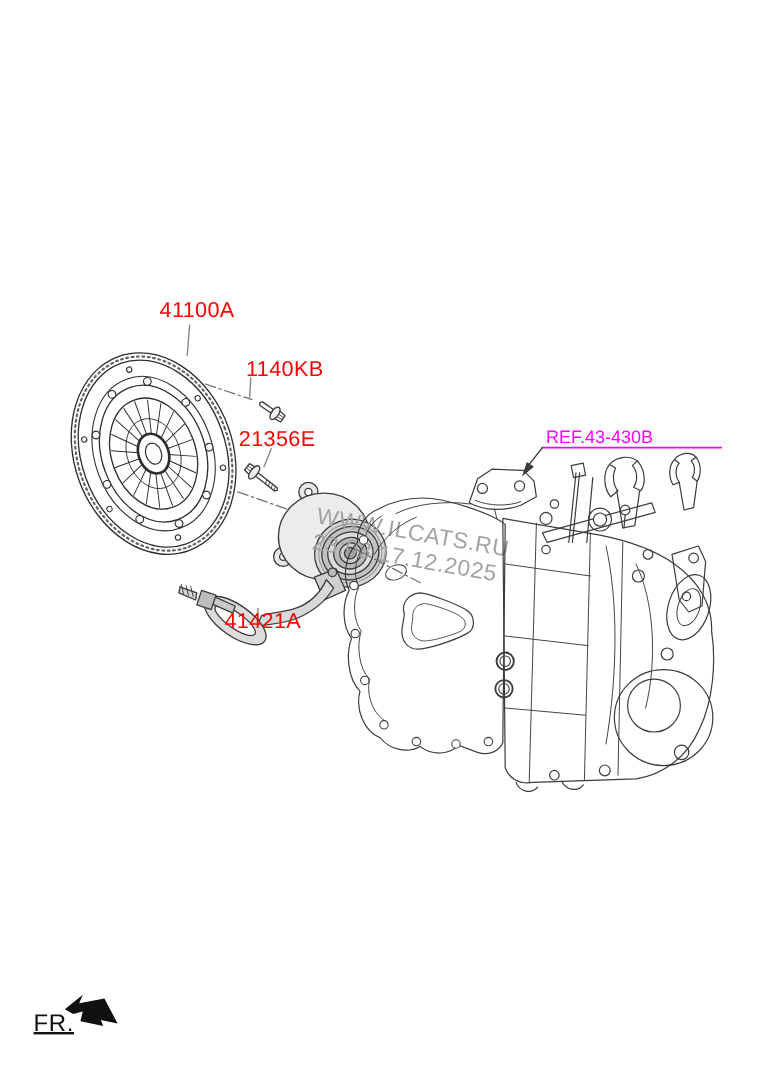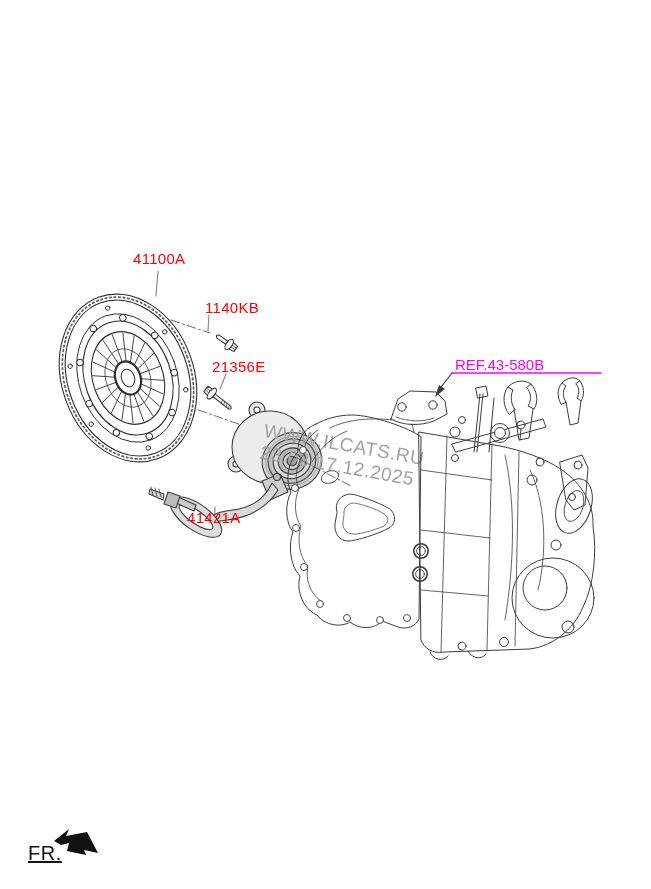--- a/index.html
+++ b/index.html
@@ -9,21 +9,21 @@
     --line:#3c3c3c;
     --leader:#8a8a8a;
   }
   html,body{margin:0;padding:0;background:#fff;}
   #canvas{
     position:relative;width:651px;height:889px;background:#ffffff;
     font-family:"Liberation Sans", sans-serif;overflow:hidden;
   }
   svg.layer{position:absolute;left:0;top:0;}
   .part-label{
-    position:absolute;color:var(--part-label);font-size:15px;line-height:15px;
+    position:absolute;color:var(--part-label);font-size:18px;line-height:15px;
     letter-spacing:.3px;white-space:nowrap;cursor:pointer;
   }
   .ref-label{
     position:absolute;color:var(--ref-label);font-size:15px;line-height:15px;
     white-space:nowrap;cursor:pointer;
   }
   .watermark{
     position:absolute;left:266px;top:420px;color:var(--watermark);
     font-size:19px;line-height:22px;letter-spacing:.5px;white-space:nowrap;
     transform:rotate(10deg);transform-origin:left top;
@@ -222,20 +222,20 @@
       <polygon points="435,397 445,389 439,385" fill="#3c3c3c" stroke="none"></polygon>
     </g>
 
     <polygon points="54,841 69,829 66,836 87,832 98,853 84,850 86,855 67,851 69,843 61,845" fill="#111111" stroke="none"></polygon>
   </svg>
 
   <div class="part-label" style="left:133px;top:251px;">41100A</div>
 
   <div class="part-label" style="left:205px;top:300px;">1140KB</div>
 
-  <div class="part-label" style="left:212px;top:359px;">21356E</div>
+  <div class="part-label" style="left:199px;top:359px;">21356E</div>
 
   <div class="part-label" style="left:187px;top:510px;">41421A</div>
 
-  <div class="ref-label" style="left:455px;top:357px;">REF.43-580B</div>
+  <div class="ref-label" style="left:455px;top:357px;">REF.43-430B</div>
 
   <div class="fr-marker">FR.</div>
 </div>
 
 </body></html>

